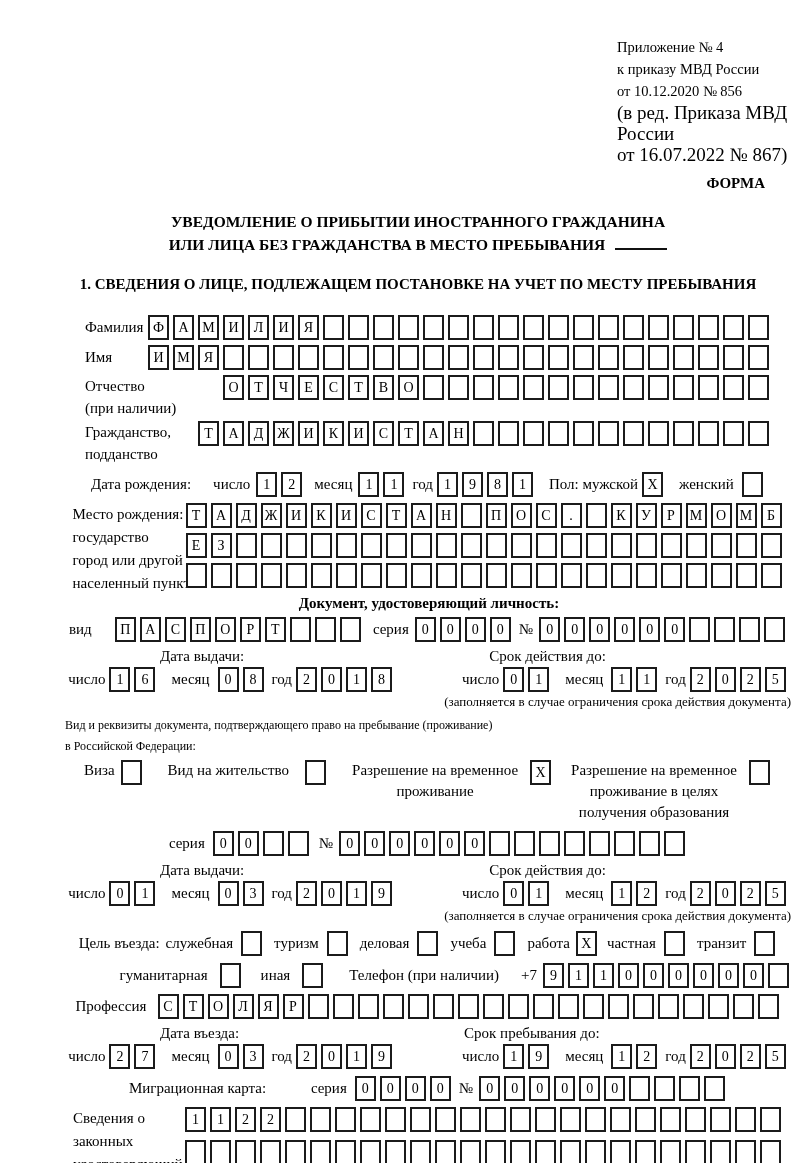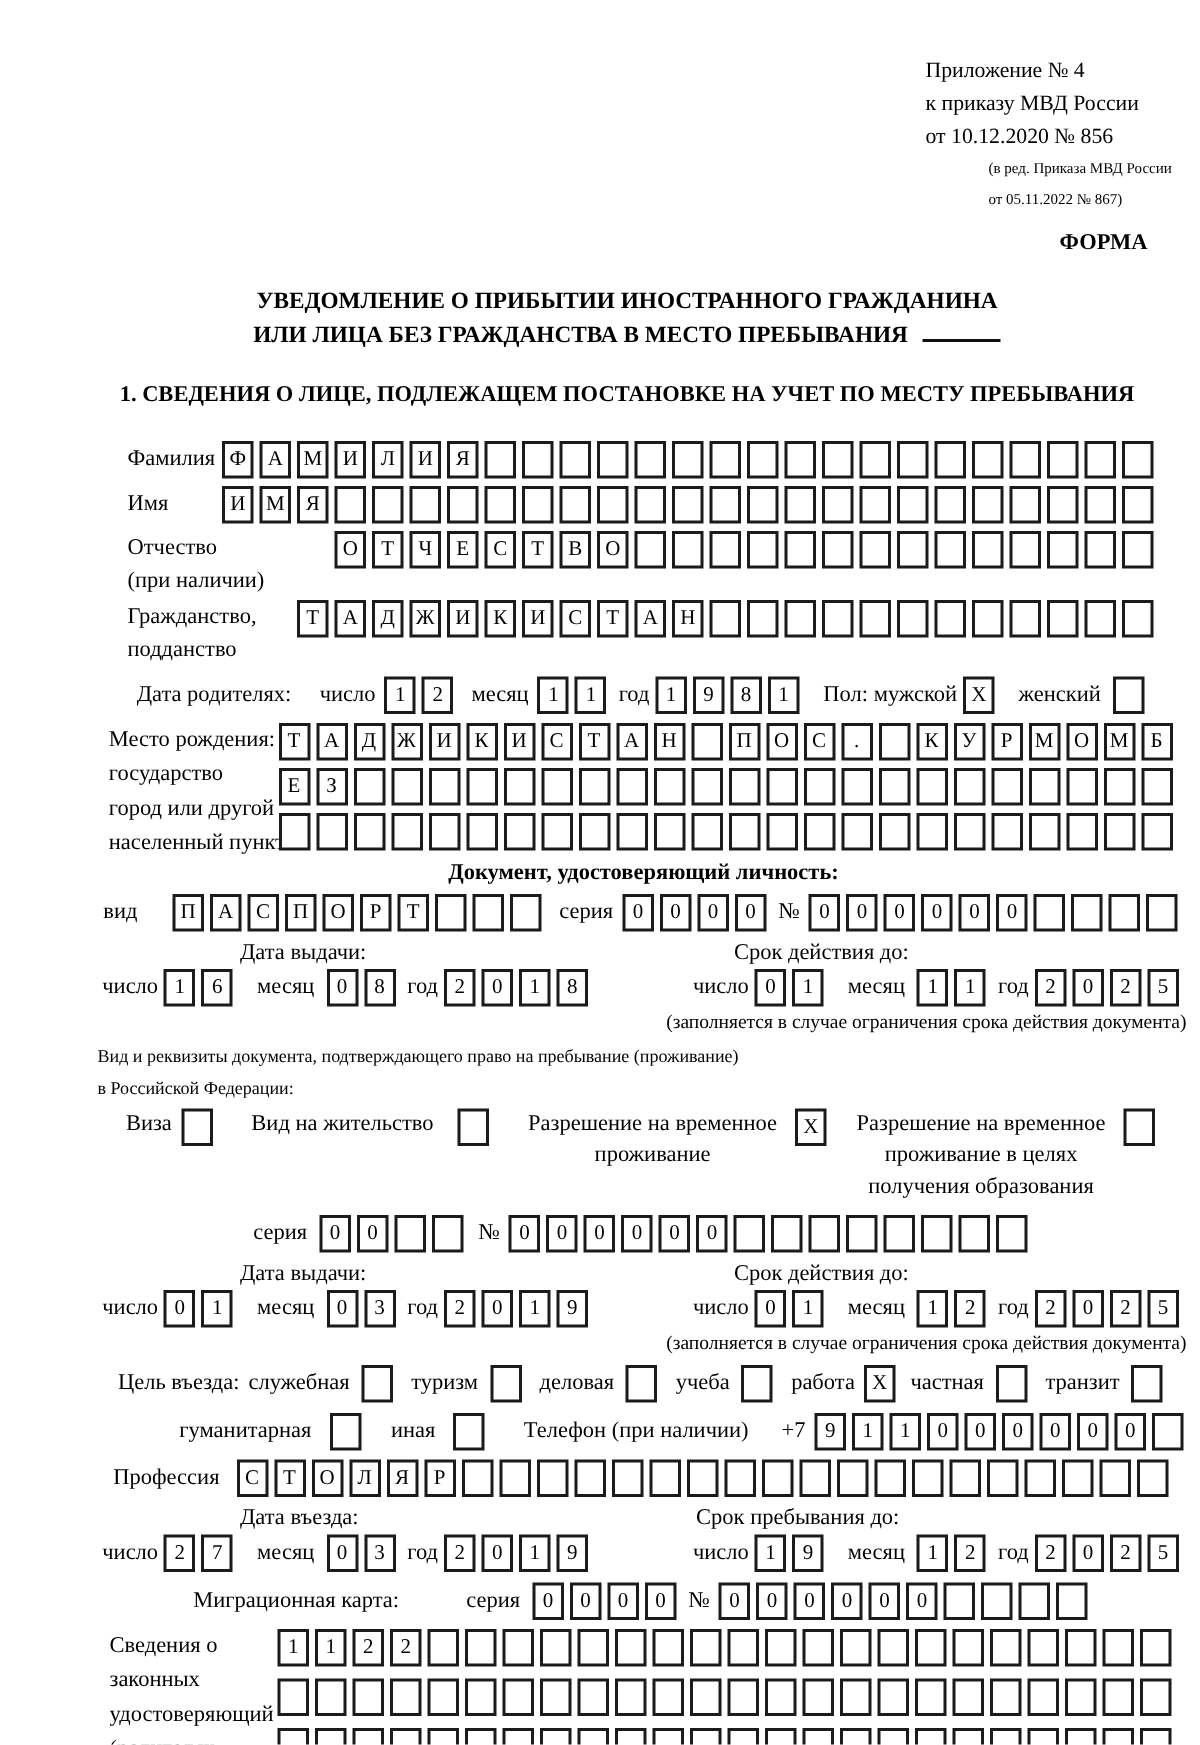--- a/index.html
+++ b/index.html
@@ -1,19 +1,19 @@
 <!DOCTYPE html>
 <html><head>
 <meta charset="utf-8">
 <style>
   html,body{margin:0;padding:0;background:#fff;}
   body{width:800px;height:1163px;color:#000;font-family:"Liberation Serif","DejaVu Serif",serif;}
   .page{box-sizing:border-box;width:800px;height:1163px;padding:36px 7px 0 65px;overflow:hidden;}
   .hdr{margin-left:552px;font-size:14.5px;line-height:22px;}
-  .hdr .sm{font-size:10px;line-height:21px;margin-left:42px;}
+  .hdr .sm{font-size:19px;line-height:21px;}
   .forma{font-weight:bold;font-size:15px;text-align:right;padding-right:28px;margin-top:10px;}
   .title{font-weight:bold;font-size:15.5px;line-height:23px;text-align:center;margin:18px 0 0 -22px;}
   .uline{display:inline-block;width:52px;border-bottom:2px solid #111;height:14px;margin-left:10px;}
   .sect{font-weight:bold;font-size:15px;text-align:center;margin:20px 0 0 -22px;}
   .frow{display:flex;align-items:center;margin-top:5px;font-size:15px;white-space:nowrap;justify-content:center;}
   .frow.top{align-items:flex-start;}
   .lbl{font-size:15px;}
   .ml{line-height:22px;}
   .boxes{display:inline-flex;}
   .cb{box-sizing:content-box;width:17px;height:21px;border:2px solid #1b1b1b;margin-right:4px;
@@ -31,21 +31,21 @@
 </head>
 <body>
 
 <div class="page">
 
   <div class="hdr">
     <div>Приложение № 4</div>
     <div>к приказу МВД России</div>
     <div>от 10.12.2020 № 856</div>
     <div class="sm">(в ред. Приказа МВД России</div>
-    <div class="sm">от 05.11.2022 № 867)</div>
+    <div class="sm">от 16.07.2022 № 867)</div>
   </div>
 
   <div class="forma">ФОРМА</div>
 
   <div class="title">
     <div>УВЕДОМЛЕНИЕ О ПРИБЫТИИ ИНОСТРАННОГО ГРАЖДАНИНА</div>
     <div><span>ИЛИ ЛИЦА БЕЗ ГРАЖДАНСТВА В МЕСТО ПРЕБЫВАНИЯ</span><span class="uline"></span></div>
   </div>
 
   <div class="sect">1. СВЕДЕНИЯ О ЛИЦЕ, ПОДЛЕЖАЩЕМ ПОСТАНОВКЕ НА УЧЕТ ПО МЕСТУ ПРЕБЫВАНИЯ</div>
@@ -169,21 +169,21 @@
         <span class="cb"></span>
         <span class="cb"></span>
         <span class="cb"></span>
         <span class="cb"></span>
         <span class="cb"></span>
         <span class="cb"></span>
       </span>
   </div>
 
   <div class="frow" style="margin-top:7px;">
-    <span class="lbl" style="width:122px;">Дата родителях:</span>
+    <span class="lbl" style="width:122px;">Дата рождения:</span>
     <span>число</span>
       <span class="gap6"></span>
     <span class="boxes">
         <span class="cb">1</span>
         <span class="cb">2</span>
       </span>
       <span class="gap8"></span>
     <span>месяц</span>
       <span class="gap6"></span>
     <span class="boxes">

